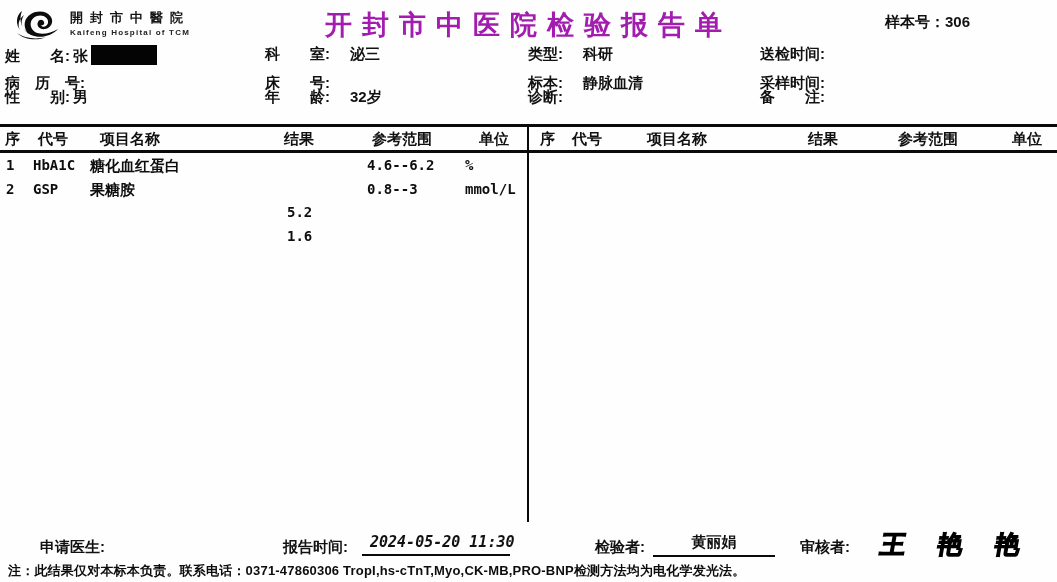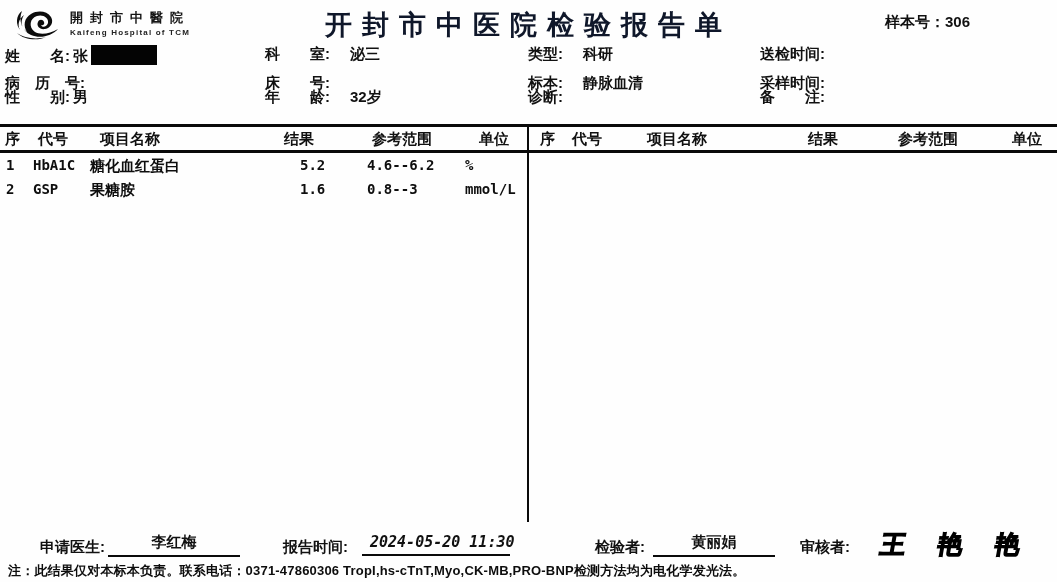--- a/index.html
+++ b/index.html
@@ -14,41 +14,41 @@
     margin: 0 auto;
   }
   
   .logo { position: absolute; left: 14px; top: 5px; display: flex; align-items: center; }
   .logo-mark { width: 52px; height: 36px; }
   .logo-text { margin-left: 4px; }
   .logo-zh { font-size: 13px; font-weight: 700; letter-spacing: 7px; color: #151515;
              font-family: "Liberation Serif", serif; white-space: nowrap; }
   .logo-en { font-size: 8px; font-weight: 700; letter-spacing: 1.2px; color: #222; margin-top: 1px; }
   .title { position: absolute; left: 0; right: 0; top: 7px; text-align: center;
-           font-size: 27px; font-weight: 700; letter-spacing: 10px; color: #0f172a; white-space: nowrap; }
+           font-size: 27px; font-weight: 700; letter-spacing: 10px; color: #a21caf; white-space: nowrap; }
   .sample-no { position: absolute; left: 885px; top: 13px; font-size: 15px; font-weight: 700; }
   
   .info-cell { position: absolute; font-size: 15px; font-weight: 700; white-space: nowrap; }
   .info-cell .val { margin-left: 20px; }
   .redact { display: inline-block; width: 66px; height: 20px; background: #040404;
             vertical-align: -4px; margin-left: 3px; }
   .r1 { top: 45px; } .r2 { top: 74px; } .r3 { top: 88px; }
   .c1 { left: 5px; } .c2 { left: 265px; } .c3 { left: 528px; } .c4 { left: 760px; }
   
   .hrule { position: absolute; left: 0; width: 1057px; height: 2.5px; background: #0a0a0a; }
   .rule-top { top: 124px; } .rule-bottom { top: 150px; }
   .vdivider { position: absolute; left: 527px; top: 126px; width: 2px; height: 396px; background: #0a0a0a; }
   .th { position: absolute; top: 130px; font-size: 15px; font-weight: 700; white-space: nowrap; }
   .trow { position: absolute; left: 0; width: 527px; height: 22px; }
   .trow-1 { top: 157px; } .trow-2 { top: 181px; }
   .td { position: absolute; top: 0; font-size: 14px; font-weight: 700; white-space: nowrap;
         font-family: "DejaVu Sans Mono", monospace; color: #0e0e0e; }
   .td-cjk { font-family: "Liberation Sans", sans-serif; font-size: 15px; }
   .td-no { left: 6px; } .td-code { left: 33px; } .td-name { left: 90px; }
-  .td-result { left: 300px; } .td-range { left: 367px; } .td-unit { left: 465px; }
+  .td-result { left: 287px; margin-top: 47px; } .td-range { left: 367px; } .td-unit { left: 465px; }
   
   .f-label { position: absolute; top: 538px; font-size: 15px; font-weight: 700; white-space: nowrap; }
   .f-fill { position: absolute; top: 533px; font-size: 15px; font-weight: 700; text-align: center;
             border-bottom: 2.5px solid #0a0a0a; padding-bottom: 3px; white-space: nowrap; }
   .f-mono { font-family: "DejaVu Sans Mono", monospace; font-size: 15px; font-style: italic; }
   .signature { position: absolute; left: 872px; top: 528px; width: 170px; text-align: center;
                font-size: 25px; font-weight: 700; letter-spacing: 13px; white-space: nowrap;
                transform: skewX(-10deg); -webkit-text-stroke: 1.3px #000; color: #000;
                font-family: "Liberation Serif", serif; }
   .note { position: absolute; left: 8px; top: 562px; font-size: 13px; font-weight: 700;
@@ -141,21 +141,20 @@
   <div class="trow trow-2">
     <span class="td td-no">2</span>
     <span class="td td-code">GSP</span>
     <span class="td td-cjk td-name">果糖胺</span>
     <span class="td td-result">1.6</span>
     <span class="td td-range">0.8--3</span>
     <span class="td td-unit">mmol/L</span>
   </div>
 
   <div class="f-label" style="left:40px">申请医生:</div>
-  <div class="f-fill" style="left:108px; width:132px">李红梅</div>
 
   <div class="f-label" style="left:283px">报告时间:</div>
   <div class="f-fill f-mono" style="left:362px; width:148px; text-align:left; padding-left:8px">2024-05-20 11:30</div>
 
   <div class="f-label" style="left:595px">检验者:</div>
   <div class="f-fill" style="left:653px; width:122px">黄丽娟</div>
 
   <div class="f-label" style="left:800px">审核者:</div>
   <div class="signature">王 艳 艳</div>
 

